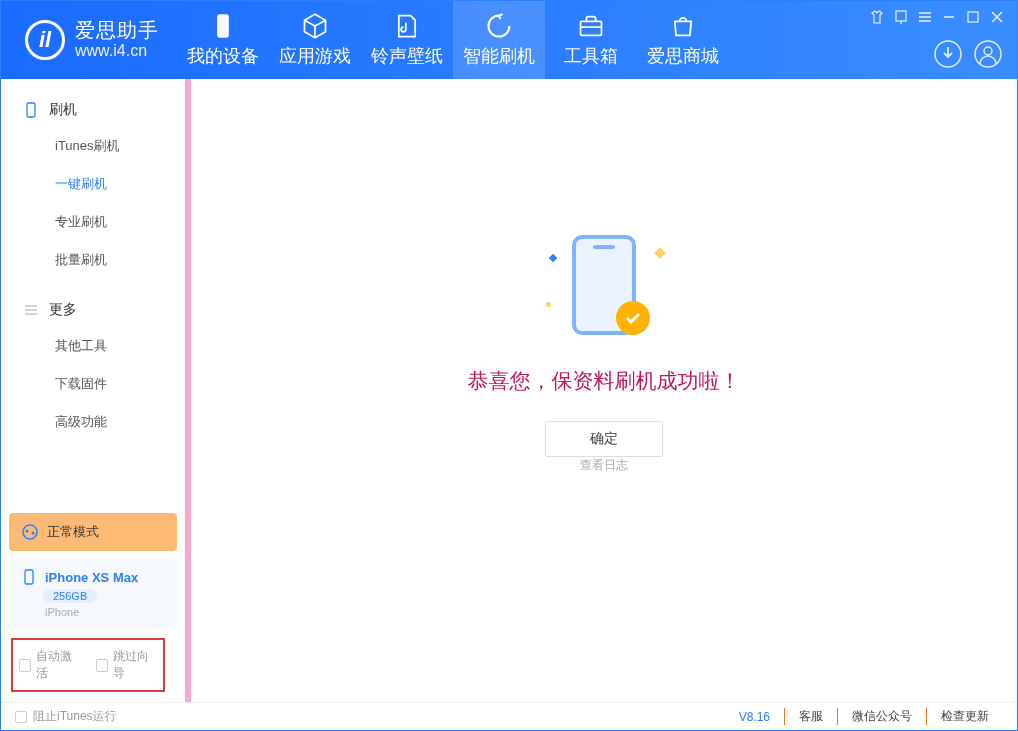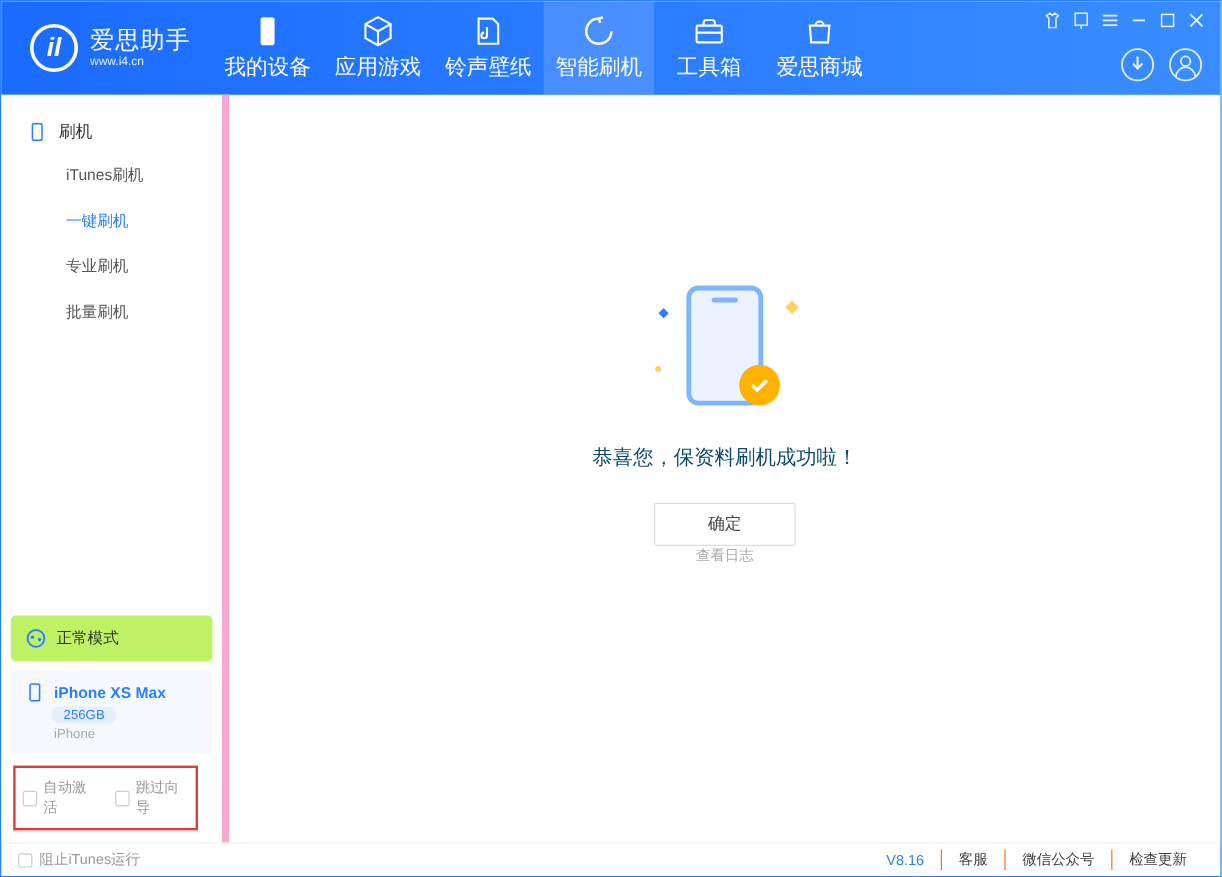--- a/index.html
+++ b/index.html
@@ -4,42 +4,42 @@
 <style>
 * { margin: 0; padding: 0; box-sizing: border-box; font-family: "Microsoft YaHei", "PingFang SC", Arial, sans-serif; }
 body { background: #ffffff; width: 1018px; height: 731px; overflow: hidden; position: relative; border: 1px solid #2a7fff; }
 
 
 .header { height: 78px; background: linear-gradient(to right, #1a6bff, #3a8dff); display: flex; align-items: center; color: #fff; position: relative; }
 .logo { display: flex; align-items: center; padding: 0 18px 0 24px; }
 .logo-icon { width: 40px; height: 40px; border: 3px solid #fff; border-radius: 50%; display: flex; align-items: center; justify-content: center; font-size: 22px; font-weight: bold; font-style: italic; }
 .logo-text { margin-left: 10px; line-height: 1.15; }
 .logo-text .t { font-size: 20px; font-weight: 500; letter-spacing: 1px; }
-.logo-text .s { font-size: 10px; opacity: .9; }
+.logo-text .s { font-size: 16px; opacity: .9; }
 .nav { display: flex; height: 100%; }
 .nav-item { width: 92px; display: flex; flex-direction: column; align-items: center; justify-content: center; cursor: pointer; position: relative; }
 .nav-item.active { background: rgba(255,255,255,.15); }
 .nav-item svg { width: 28px; height: 28px; margin-bottom: 4px; }
 .nav-item span { font-size: 18px; }
 .header-right { position: absolute; right: 12px; top: 8px; display: flex; gap: 8px; align-items: center; }
 .window-controls svg, .header-right .wc { width: 16px; height: 16px; stroke: #fff; fill: none; cursor: pointer; opacity: .9; }
 .header-circles { position: absolute; right: 14px; bottom: 10px; display: flex; gap: 10px; }
 .header-circles svg { width: 30px; height: 30px; stroke: #fff; fill: none; opacity: .85; cursor:pointer; }
 
 
 .main { display: flex; height: calc(100% - 78px - 28px); }
 .sidebar { width: 190px; border-right: 6px solid #f9a8d4; background: #fff; position: relative; }
 .side-section { padding-top: 14px; }
 .side-title { display: flex; align-items: center; padding: 8px 22px; font-size: 14px; color: #333; font-weight: 500; }
 .side-title svg { width: 16px; height: 16px; margin-right: 10px; }
 .side-item { padding: 10px 22px 10px 54px; font-size: 13px; color: #555; cursor: pointer; }
 .side-item.active { color: #2a7fff; }
 
 .device-block { position: absolute; bottom: 74px; left: 8px; right: 8px; }
-.mode-row { background: #bef264; border-radius: 4px; padding: 10px 12px; display: flex; align-items: center; margin-bottom: 8px; }
+.mode-row { background: #fdba74; border-radius: 4px; padding: 10px 12px; display: flex; align-items: center; margin-bottom: 8px; }
 .mode-row svg { width: 18px; height: 18px; margin-right: 8px; }
 .mode-row span { font-size: 13px; color: #333; font-weight: 500; }
 .dev-row { background: #f5f8fc; border-radius: 4px; padding: 10px 12px; }
 .dev-row .dname { font-size: 13px; color: #2a7fff; font-weight: 600; display:flex; align-items:center; }
 .dev-row .dname svg { width:16px; height:16px; margin-right:8px; }
 .dev-row .cap { display:inline-block; background:#e3efff; color:#2a7fff; border-radius:10px; padding:1px 10px; font-size:11px; margin-top:4px; margin-left:22px;}
 .dev-row .sub { color:#aaa; font-size:11px; margin-left:24px; margin-top:2px;}
 
 .side-footer { position:absolute; bottom:10px; left:10px; right:20px; border:2px solid #e03c3c; padding:8px 6px; display:flex; gap:16px; }
 .cb { display:flex; align-items:center; font-size:12px; color:#999; cursor:pointer; }
@@ -48,21 +48,21 @@
 
 .content { flex:1; background:#fff; display:flex; flex-direction:column; align-items:center; justify-content:center; padding-bottom: 80px; }
 .phone-graphic { position:relative; width:120px; height:120px; margin-bottom: 20px; }
 .phone-graphic .phone { position:absolute; left:28px; top:8px; width:64px; height:100px; border:4px solid #7fb5ff; border-radius:10px; background:#eaf3ff; }
 .phone-graphic .phone::before { content:''; position:absolute; top:6px; left:50%; transform:translateX(-50%); width:22px; height:4px; background:#7fb5ff; border-radius:2px; }
 .phone-graphic .check { position:absolute; right:14px; bottom:12px; width:34px; height:34px; background:#ffb300; border-radius:50%; display:flex; align-items:center; justify-content:center; }
 .phone-graphic .check svg { width:18px; height:18px; stroke:#fff; stroke-width:3; fill:none; }
 .phone-graphic .s1 { position:absolute; left:6px; top:28px; width:6px; height:6px; background:#2a7fff; transform:rotate(45deg); }
 .phone-graphic .s2 { position:absolute; right:0px; top:22px; width:8px; height:8px; background:#ffcf60; transform:rotate(45deg); }
 .phone-graphic .s3 { position:absolute; left:2px; bottom:40px; width:5px; height:5px; background:#ffcf60; border-radius:50%; }
-.success-msg { font-size:17px; color:#0c4a6e; margin-bottom: 26px; }
+.success-msg { font-size:21px; color:#be185d; margin-bottom: 26px; }
 .ok-btn { border:1px solid #ddd; background:#fff; color:#444; padding:8px 44px; font-size:14px; cursor:pointer; border-radius:2px; }
 .view-log { font-size:12px; color:#aaa; cursor:pointer; }
 
 
 .statusbar { height:28px; border-top:1px solid #eee; display:flex; align-items:center; padding:0 14px; font-size:12px; color:#999; }
 .statusbar .left { display:flex; align-items:center; }
 .statusbar .left .box { width:12px; height:12px; border:1px solid #ccc; margin-right:6px; border-radius:2px; }
 .statusbar .right { margin-left:auto; display:flex; align-items:center; gap:0; }
 .statusbar .right .ver { color:#2a7fff; margin-right:14px; }
 .statusbar .right .link { color:#404040; padding:0 14px; border-left:1px solid #f97316; cursor:pointer; }
@@ -164,20 +164,33 @@
         <svg viewBox="0 0 16 16">
             <rect x="4" y="1" width="8" height="14" rx="1.5" fill="none" stroke="#2a7fff" stroke-width="1.3"></rect>
           </svg>
         <span>刷机</span>
       </div>
       <div class="side-item">iTunes刷机</div>
       <div class="side-item active">一键刷机</div>
       <div class="side-item">专业刷机</div>
       <div class="side-item">批量刷机</div>
     </div>
+    <div class="side-section">
+      <div class="side-title">
+        <svg viewBox="0 0 16 16">
+            <line x1="2" y1="4" x2="14" y2="4" stroke="#bbb" stroke-width="1.3"></line>
+            <line x1="2" y1="8" x2="14" y2="8" stroke="#bbb" stroke-width="1.3"></line>
+            <line x1="2" y1="12" x2="14" y2="12" stroke="#bbb" stroke-width="1.3"></line>
+          </svg>
+        <span>更多</span>
+      </div>
+      <div class="side-item">其他工具</div>
+      <div class="side-item">下载固件</div>
+      <div class="side-item">高级功能</div>
+    </div>
 
     <div class="device-block">
       <div class="mode-row">
         <svg viewBox="0 0 18 18">
             <circle cx="9" cy="9" r="7" fill="none" stroke="#2a7fff" stroke-width="1.5"></circle>
             <circle cx="6" cy="8" r="1.5" fill="#2a7fff"></circle>
             <circle cx="12" cy="10" r="1.5" fill="#2a7fff"></circle>
           </svg>
         <span>正常模式</span>
       </div>

